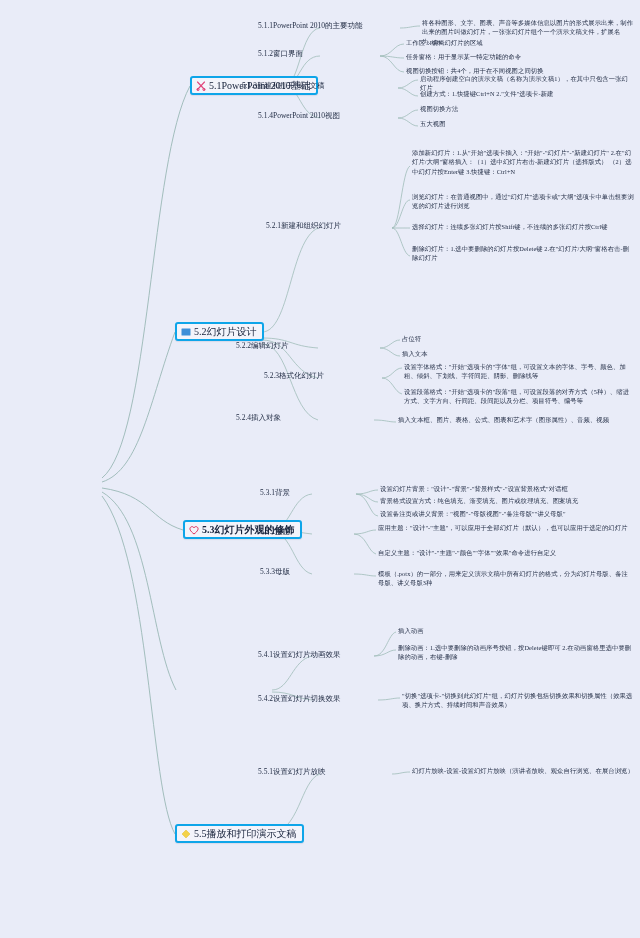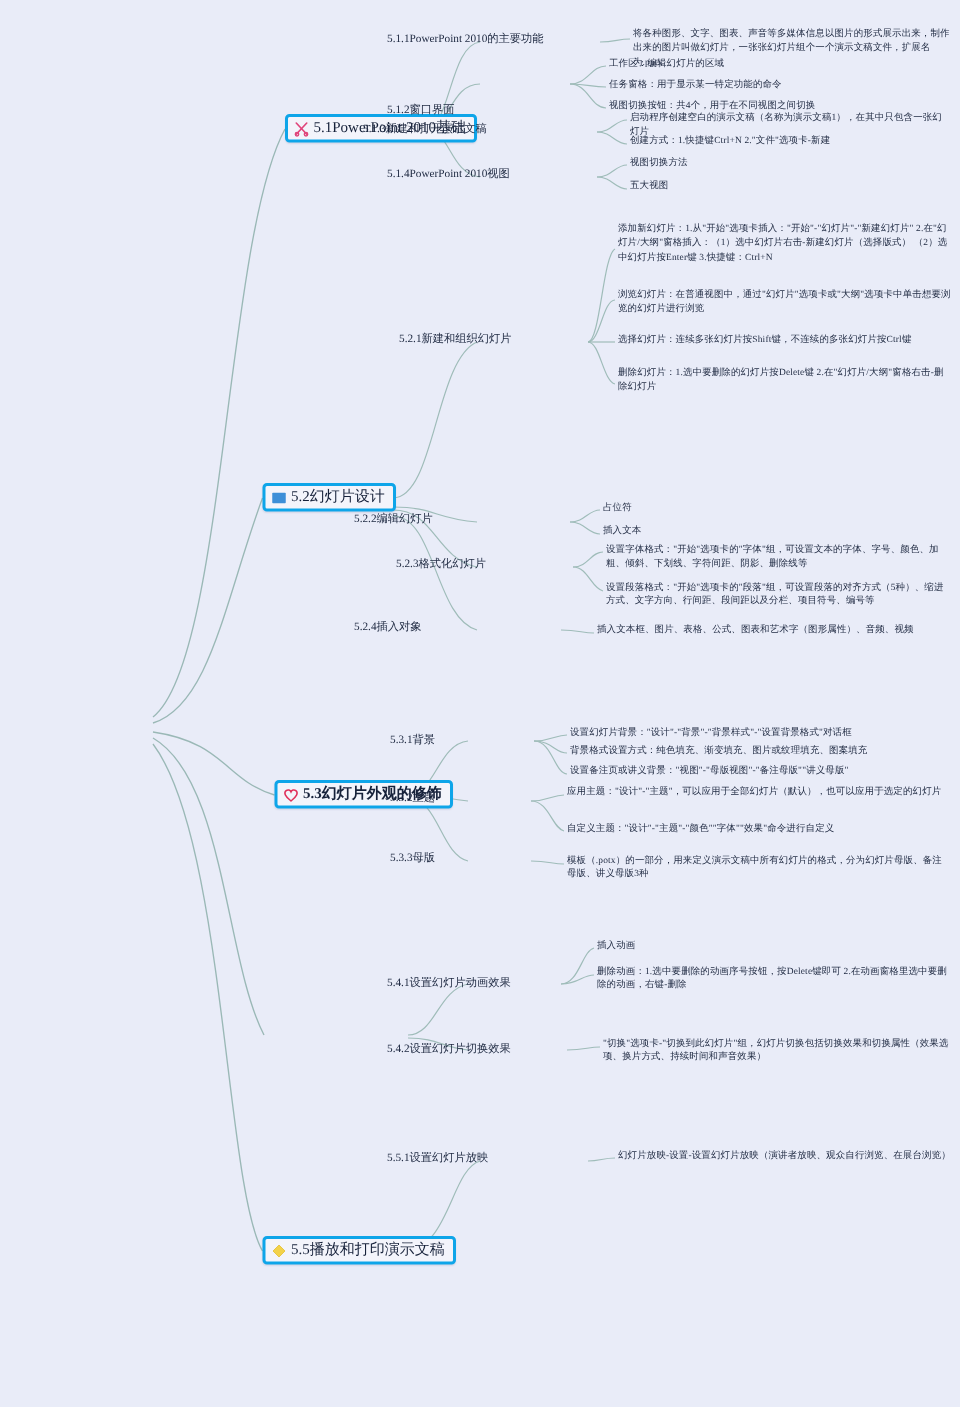--- a/index.html
+++ b/index.html
@@ -125,21 +125,21 @@
           <circle cx="6" cy="19" r="2.2" fill="none" stroke="#e0457b" stroke-width="2"></circle>
           <circle cx="18" cy="19" r="2.2" fill="none" stroke="#e0457b" stroke-width="2"></circle>
         </svg>
     </span>
     <span class="lbl">5.1PowerPoint 2010基础</span>
   </div>
 
   <div class="node l2" style="left:258px;top:22px;"><span>5.1.1PowerPoint 2010的主要功能</span></div>
   <div class="node l3" style="left:422px;top:18px;width:212px;"><span>将各种图形、文字、图表、声音等多媒体信息以图片的形式展示出来，制作出来的图片叫做幻灯片，一张张幻灯片组个一个演示文稿文件，扩展名为.pptx</span></div>
 
-  <div class="node l2" style="left:258px;top:50px;margin-top:19px;"><span>5.1.2窗口界面</span></div>
+  <div class="node l2" style="left:258px;top:50px;"><span>5.1.2窗口界面</span></div>
   <div class="node l3" style="left:406px;top:38px;width:228px;"><span>工作区：编辑幻灯片的区域</span></div>
   <div class="node l3" style="left:406px;top:52px;width:228px;"><span>任务窗格：用于显示某一特定功能的命令</span></div>
   <div class="node l3" style="left:406px;top:66px;width:228px;"><span>视图切换按钮：共4个，用于在不同视图之间切换</span></div>
 
   <div class="node l2" style="left:242px;top:82px;"><span>5.1.3新建和打开演示文稿</span></div>
   <div class="node l3" style="left:420px;top:74px;width:214px;"><span>启动程序创建空白的演示文稿（名称为演示文稿1），在其中只包含一张幻灯片</span></div>
   <div class="node l3" style="left:420px;top:89px;width:214px;"><span>创建方式：1.快捷键Ctrl+N 2."文件"选项卡-新建</span></div>
 
   <div class="node l2" style="left:258px;top:112px;"><span>5.1.4PowerPoint 2010视图</span></div>
   <div class="node l3" style="left:420px;top:104px;width:214px;"><span>视图切换方法</span></div>

